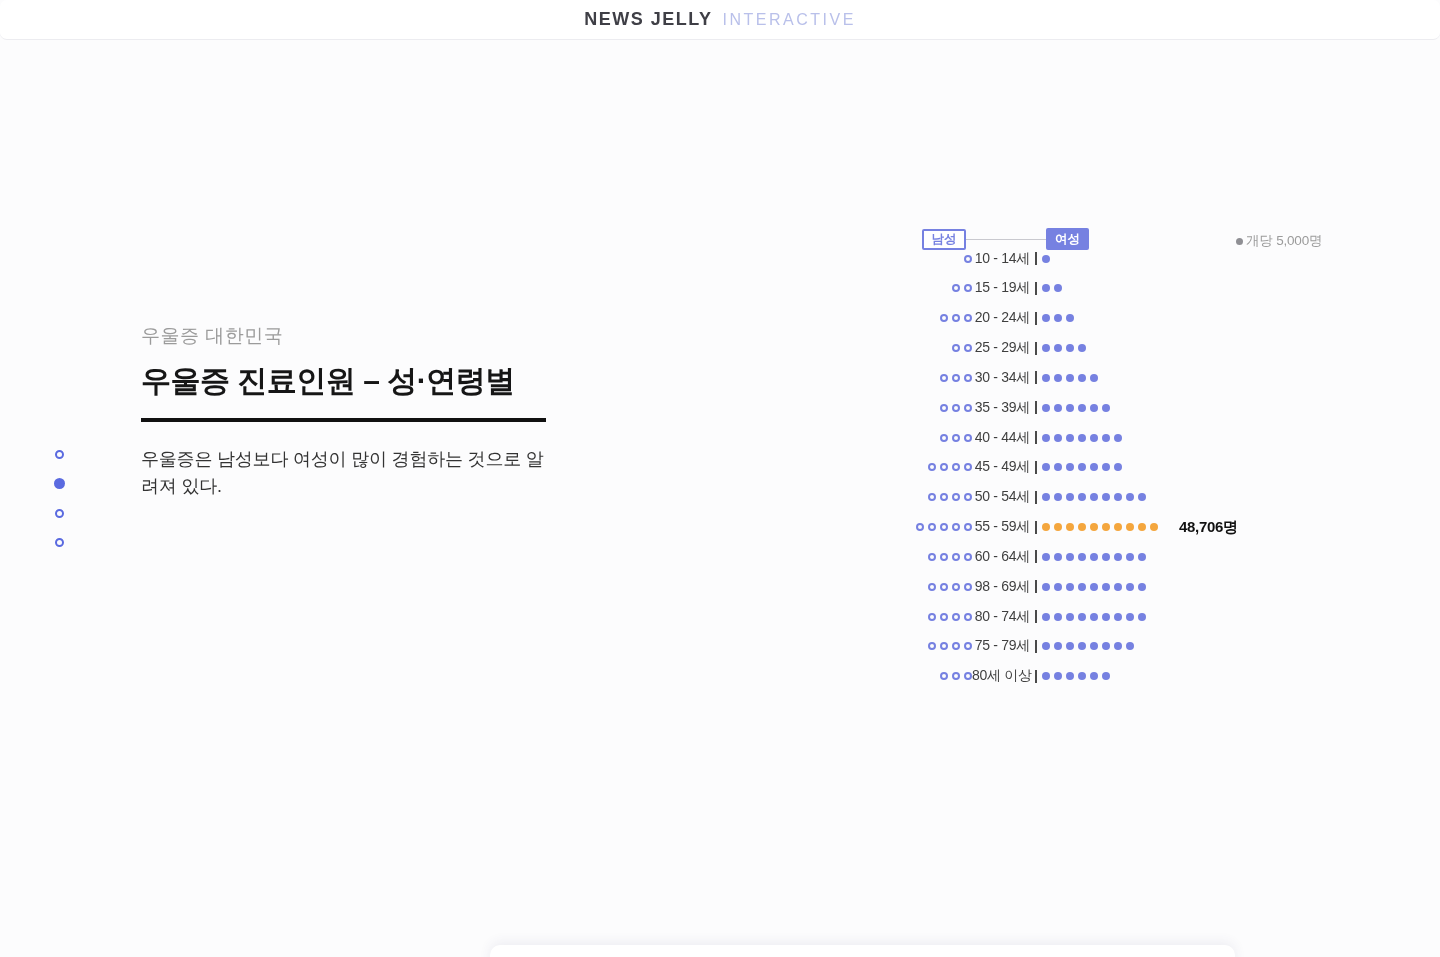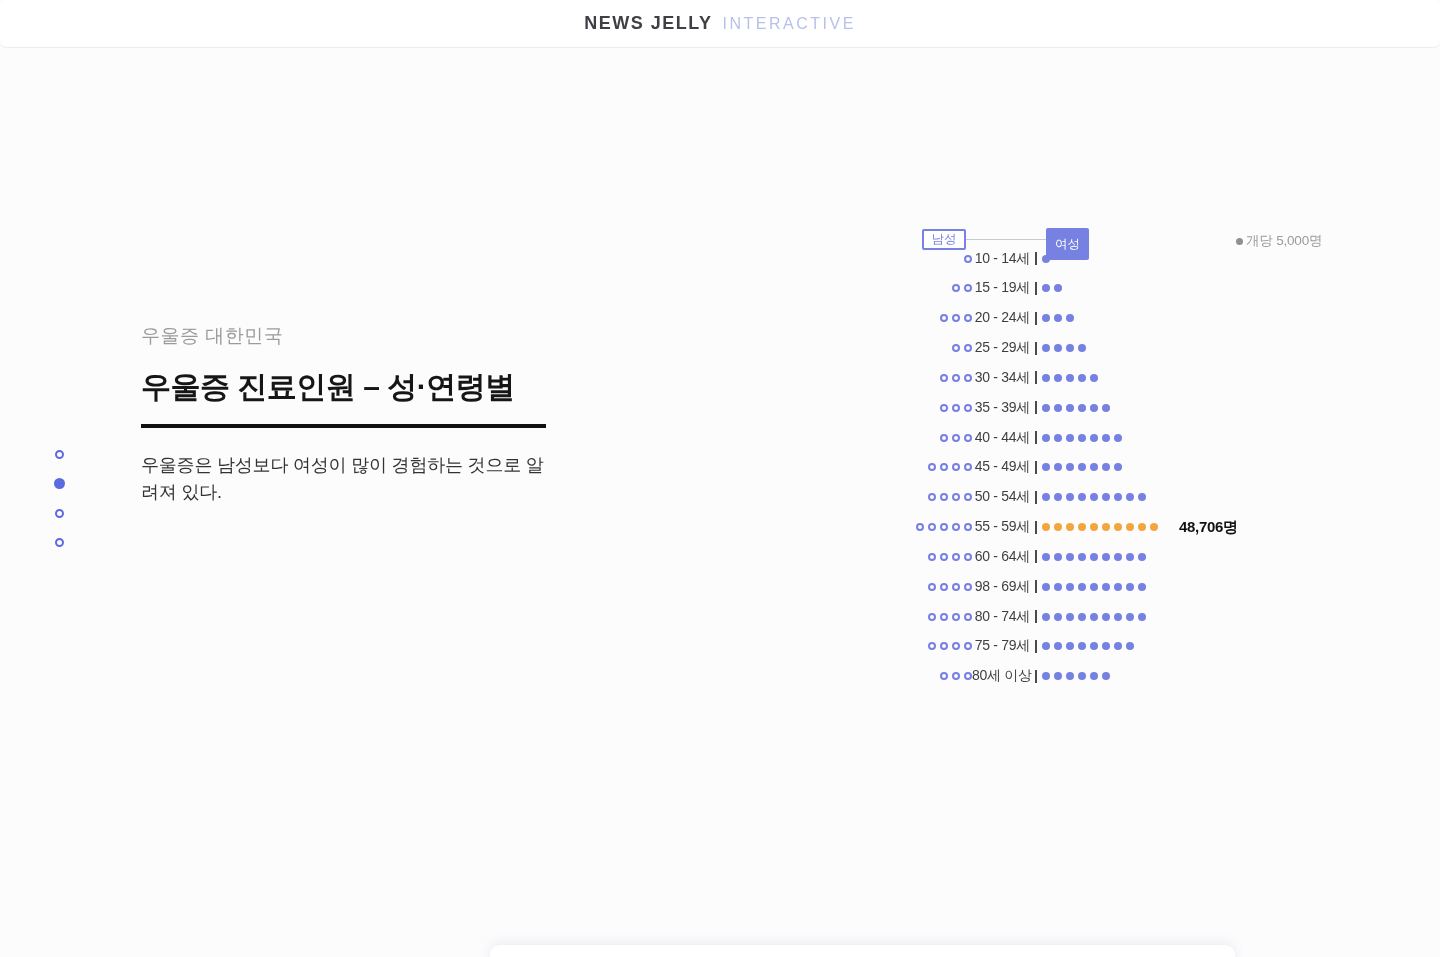--- a/index.html
+++ b/index.html
@@ -14,49 +14,49 @@
   html,body{width:1440px;height:957px;overflow:hidden;}
   body{
     background:#fcfcfd;
     font-family:"Liberation Sans","DejaVu Sans",sans-serif;
     position:relative;
     color:var(--body-text);
   }
 
   
   .topbar{
-    position:absolute;left:0;top:0;width:1440px;height:48px;
+    position:absolute;left:0;top:0;width:1440px;height:40px;
     background:#ffffff;border-bottom:1px solid #ececf0;
     display:flex;align-items:center;justify-content:center;border-radius:7px;
   }
   .brand{display:flex;align-items:baseline;gap:10px;cursor:default;}
   .brand-primary{font-size:18px;font-weight:800;letter-spacing:1.5px;color:#3f3f46;}
   .brand-secondary{font-size:16px;font-weight:400;letter-spacing:2.5px;color:#b9c0ea;}
 
   
   .side-nav{position:absolute;left:51px;top:440px;display:flex;flex-direction:column;}
   .nav-slot{height:29.3px;width:16px;display:flex;align-items:center;justify-content:center;cursor:pointer;}
   .nav-dot{width:9px;height:9px;border-radius:50%;border:2px solid #5a6ae0;background:transparent;}
   .nav-dot.active{width:11px;height:11px;border:none;background:#5a6ae0;}
 
   
   .article{position:absolute;left:141px;top:323px;width:415px;}
   .kicker{font-size:19px;color:var(--gray);font-weight:400;letter-spacing:.5px;}
-  .title{font-size:30px;font-weight:800;color:var(--ink);margin-top:18px;letter-spacing:-.5px;}
+  .title{font-size:30px;font-weight:800;color:var(--ink);margin-top:12px;letter-spacing:-.5px;}
   .title-rule{width:405px;height:4px;background:#111;margin-top:16px;}
   .article p{font-size:18px;line-height:27px;color:var(--body-text);margin-top:17px;letter-spacing:-.2px;}
   .article p.first{margin-top:24px;}
   .link-text{color:var(--link);font-weight:700;}
 
   
   .chart{position:absolute;left:840px;top:224px;width:560px;height:510px;}
   .gender-btn{position:absolute;display:flex;align-items:center;justify-content:center;
-    font-size:12.5px;font-weight:400;border-radius:2px;cursor:pointer;text-align:right;}
+    font-size:12.5px;font-weight:700;border-radius:2px;cursor:pointer;text-align:right;}
   .btn-male{left:82px;top:5px;width:44px;height:21px;border:2px solid var(--purple);color:var(--purple);background:#fff;}
-  .btn-female{left:206px;top:4px;width:43px;height:32px;background:var(--purple);color:#fff;}
+  .btn-female{left:206px;top:4px;width:43px;height:22px;background:var(--purple);color:#fff;}
   .connector{position:absolute;left:126px;top:15px;width:80px;height:1px;background:#c9c9cf;}
   .legend{position:absolute;left:396px;top:8px;display:flex;align-items:center;gap:3px;}
   .legend-dot{width:7px;height:7px;border-radius:50%;background:#8f8f94;}
   .legend-label{font-size:13.5px;color:var(--gray);letter-spacing:-.2px;}
 
   .rows{position:absolute;left:0;top:19.6px;width:560px;}
   .row{display:flex;align-items:center;height:29.85px;}
   .male-col{width:132px;display:flex;justify-content:flex-end;align-items:center;gap:4px;}
   .age-label{width:58px;text-align:right;font-size:14px;color:#3f3f3f;letter-spacing:-.3px;white-space:nowrap;}
   .tick-col{width:12px;display:flex;justify-content:center;}

